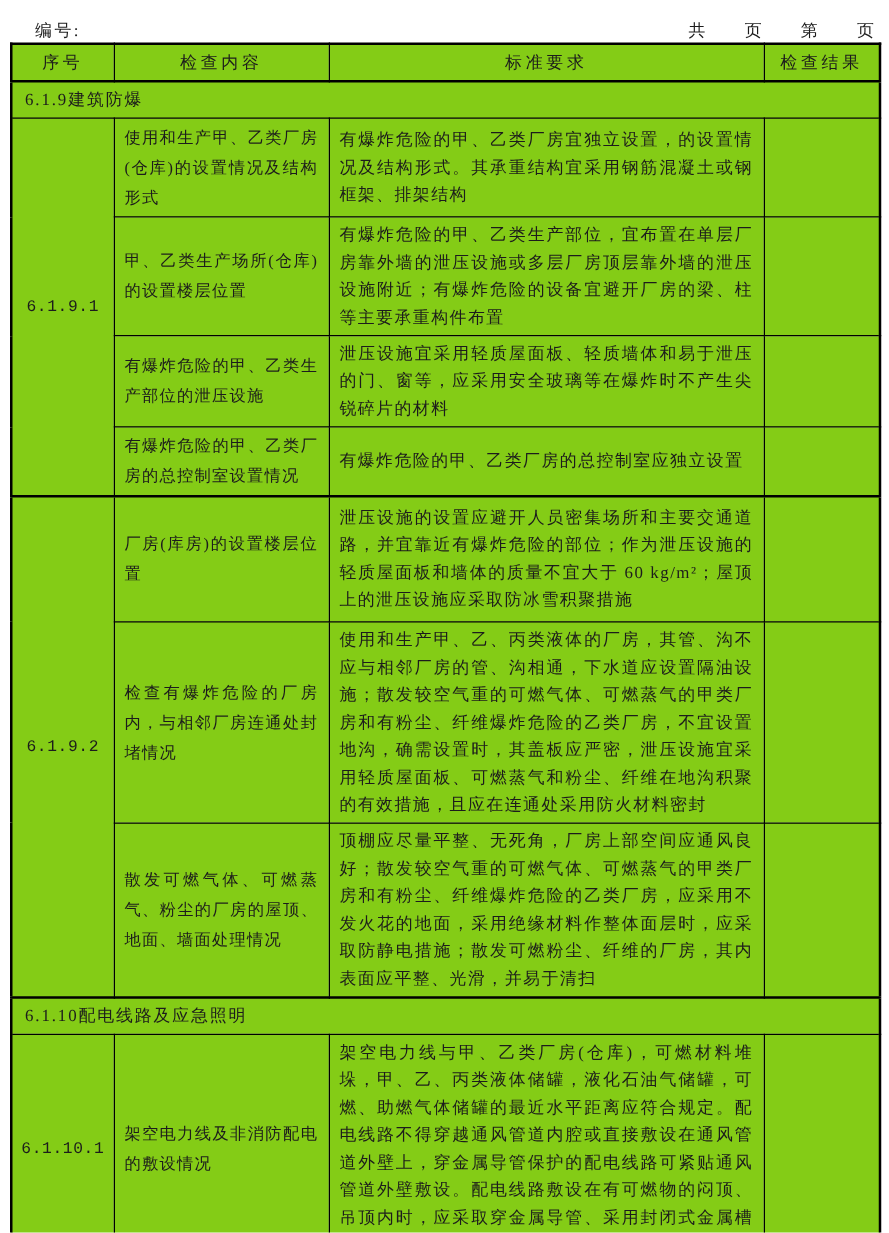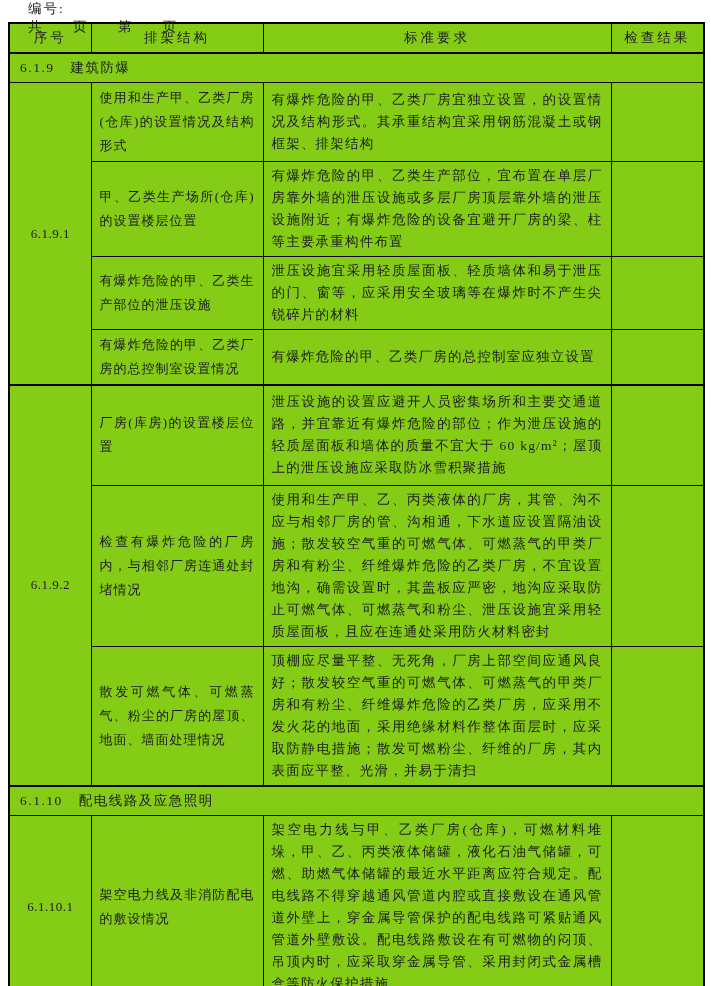--- a/index.html
+++ b/index.html
@@ -12,25 +12,24 @@
     height: 986px;
     font-family: "Liberation Serif", "DejaVu Serif", serif;
     color: #1c1c1c;
     position: relative;
     overflow: hidden;
   }
   .topbar {
     height: 22px;
     display: flex;
     justify-content: space-between;
-    align-items: flex-start;
-    padding: 0 8px 0 28px;
+    align-items: flex-end;
+    padding: 12px 8px 0 28px;
     font-size: 13.5px;
     letter-spacing: 2px;
-    flex-direction: column;
   }
   .page-label {
     word-spacing: 24px;
     letter-spacing: 2px;
     padding-right: 2px;
   }
   table.checklist {
     border-collapse: collapse;
     table-layout: fixed;
     width: 695px;
@@ -56,27 +55,28 @@
   th.head-cell {
     text-align: center;
     letter-spacing: 3px;
     height: 30px;
   }
   td.no-cell {
     text-align: center;
     letter-spacing: 0.5px;
     font-size: 13px;
     padding: 14px 2px;
+    font-family: Liberation Mono, monospace;
   }
   td.section-cell {
     letter-spacing: 1.5px;
     padding: 5px 10px;
     height: 24px;
   }
-  td.section-cell .sec-title { margin-left: 16px; }
+  td.section-cell .sec-title { }
   td.content-cell {
     text-align: justify;
     letter-spacing: 1px;
     line-height: 24px;
     font-size: 13px;
   }
   td.standard-cell {
     text-align: justify;
     letter-spacing: 1.2px;
     line-height: 22px;
@@ -105,21 +105,21 @@
   <colgroup>
     <col class="c-no">
       <col class="c-content">
       <col class="c-standard">
       <col class="c-result">
   </colgroup>
 
   <tbody>
       <tr>
     <th class="head-cell">序号</th>
-    <th class="head-cell">排架结构</th>
+    <th class="head-cell">检查内容</th>
     <th class="head-cell">标准要求</th>
     <th class="head-cell">检查结果</th>
   </tr>
 
   <tr class="thick-top">
     <td class="section-cell" colspan="4">
       <span class="sec-number">6.1.9</span><span class="sec-title">建筑防爆</span>
     </td>
   </tr>
 
@@ -146,21 +146,21 @@
   </tr>
 
   <tr class="r-h100 thick-top">
     <td class="no-cell" rowspan="3">6.1.9.2</td>
     <td class="content-cell">厂房(库房)的设置楼层位置</td>
     <td class="standard-cell">泄压设施的设置应避开人员密集场所和主要交通道路，并宜靠近有爆炸危险的部位；作为泄压设施的轻质屋面板和墙体的质量不宜大于 60 kg/m²；屋顶上的泄压设施应采取防冰雪积聚措施</td>
     <td class="result-cell"></td>
   </tr>
   <tr class="r-h160">
     <td class="content-cell">检查有爆炸危险的厂房内，与相邻厂房连通处封堵情况</td>
-    <td class="standard-cell">使用和生产甲、乙、丙类液体的厂房，其管、沟不应与相邻厂房的管、沟相通，下水道应设置隔油设施；散发较空气重的可燃气体、可燃蒸气的甲类厂房和有粉尘、纤维爆炸危险的乙类厂房，不宜设置地沟，确需设置时，其盖板应严密，地沟应采取防止可燃气体、可燃蒸气和粉尘、泄压设施宜采用轻质屋面板，且应在连通处采用防火材料密封</td>
+    <td class="standard-cell">使用和生产甲、乙、丙类液体的厂房，其管、沟不应与相邻厂房的管、沟相通，下水道应设置隔油设施；散发较空气重的可燃气体、可燃蒸气的甲类厂房和有粉尘、纤维爆炸危险的乙类厂房，不宜设置地沟，确需设置时，其盖板应严密，泄压设施宜采用轻质屋面板、可燃蒸气和粉尘、纤维在地沟积聚的有效措施，且应在连通处采用防火材料密封</td>
     <td class="result-cell"></td>
   </tr>
   <tr class="r-h110">
     <td class="content-cell">散发可燃气体、可燃蒸气、粉尘的厂房的屋顶、地面、墙面处理情况</td>
     <td class="standard-cell">顶棚应尽量平整、无死角，厂房上部空间应通风良好；散发较空气重的可燃气体、可燃蒸气的甲类厂房和有粉尘、纤维爆炸危险的乙类厂房，应采用不发火花的地面，采用绝缘材料作整体面层时，应采取防静电措施；散发可燃粉尘、纤维的厂房，其内表面应平整、光滑，并易于清扫</td>
     <td class="result-cell"></td>
   </tr>
 
   <tr class="thick-top">
     <td class="section-cell" colspan="4">

